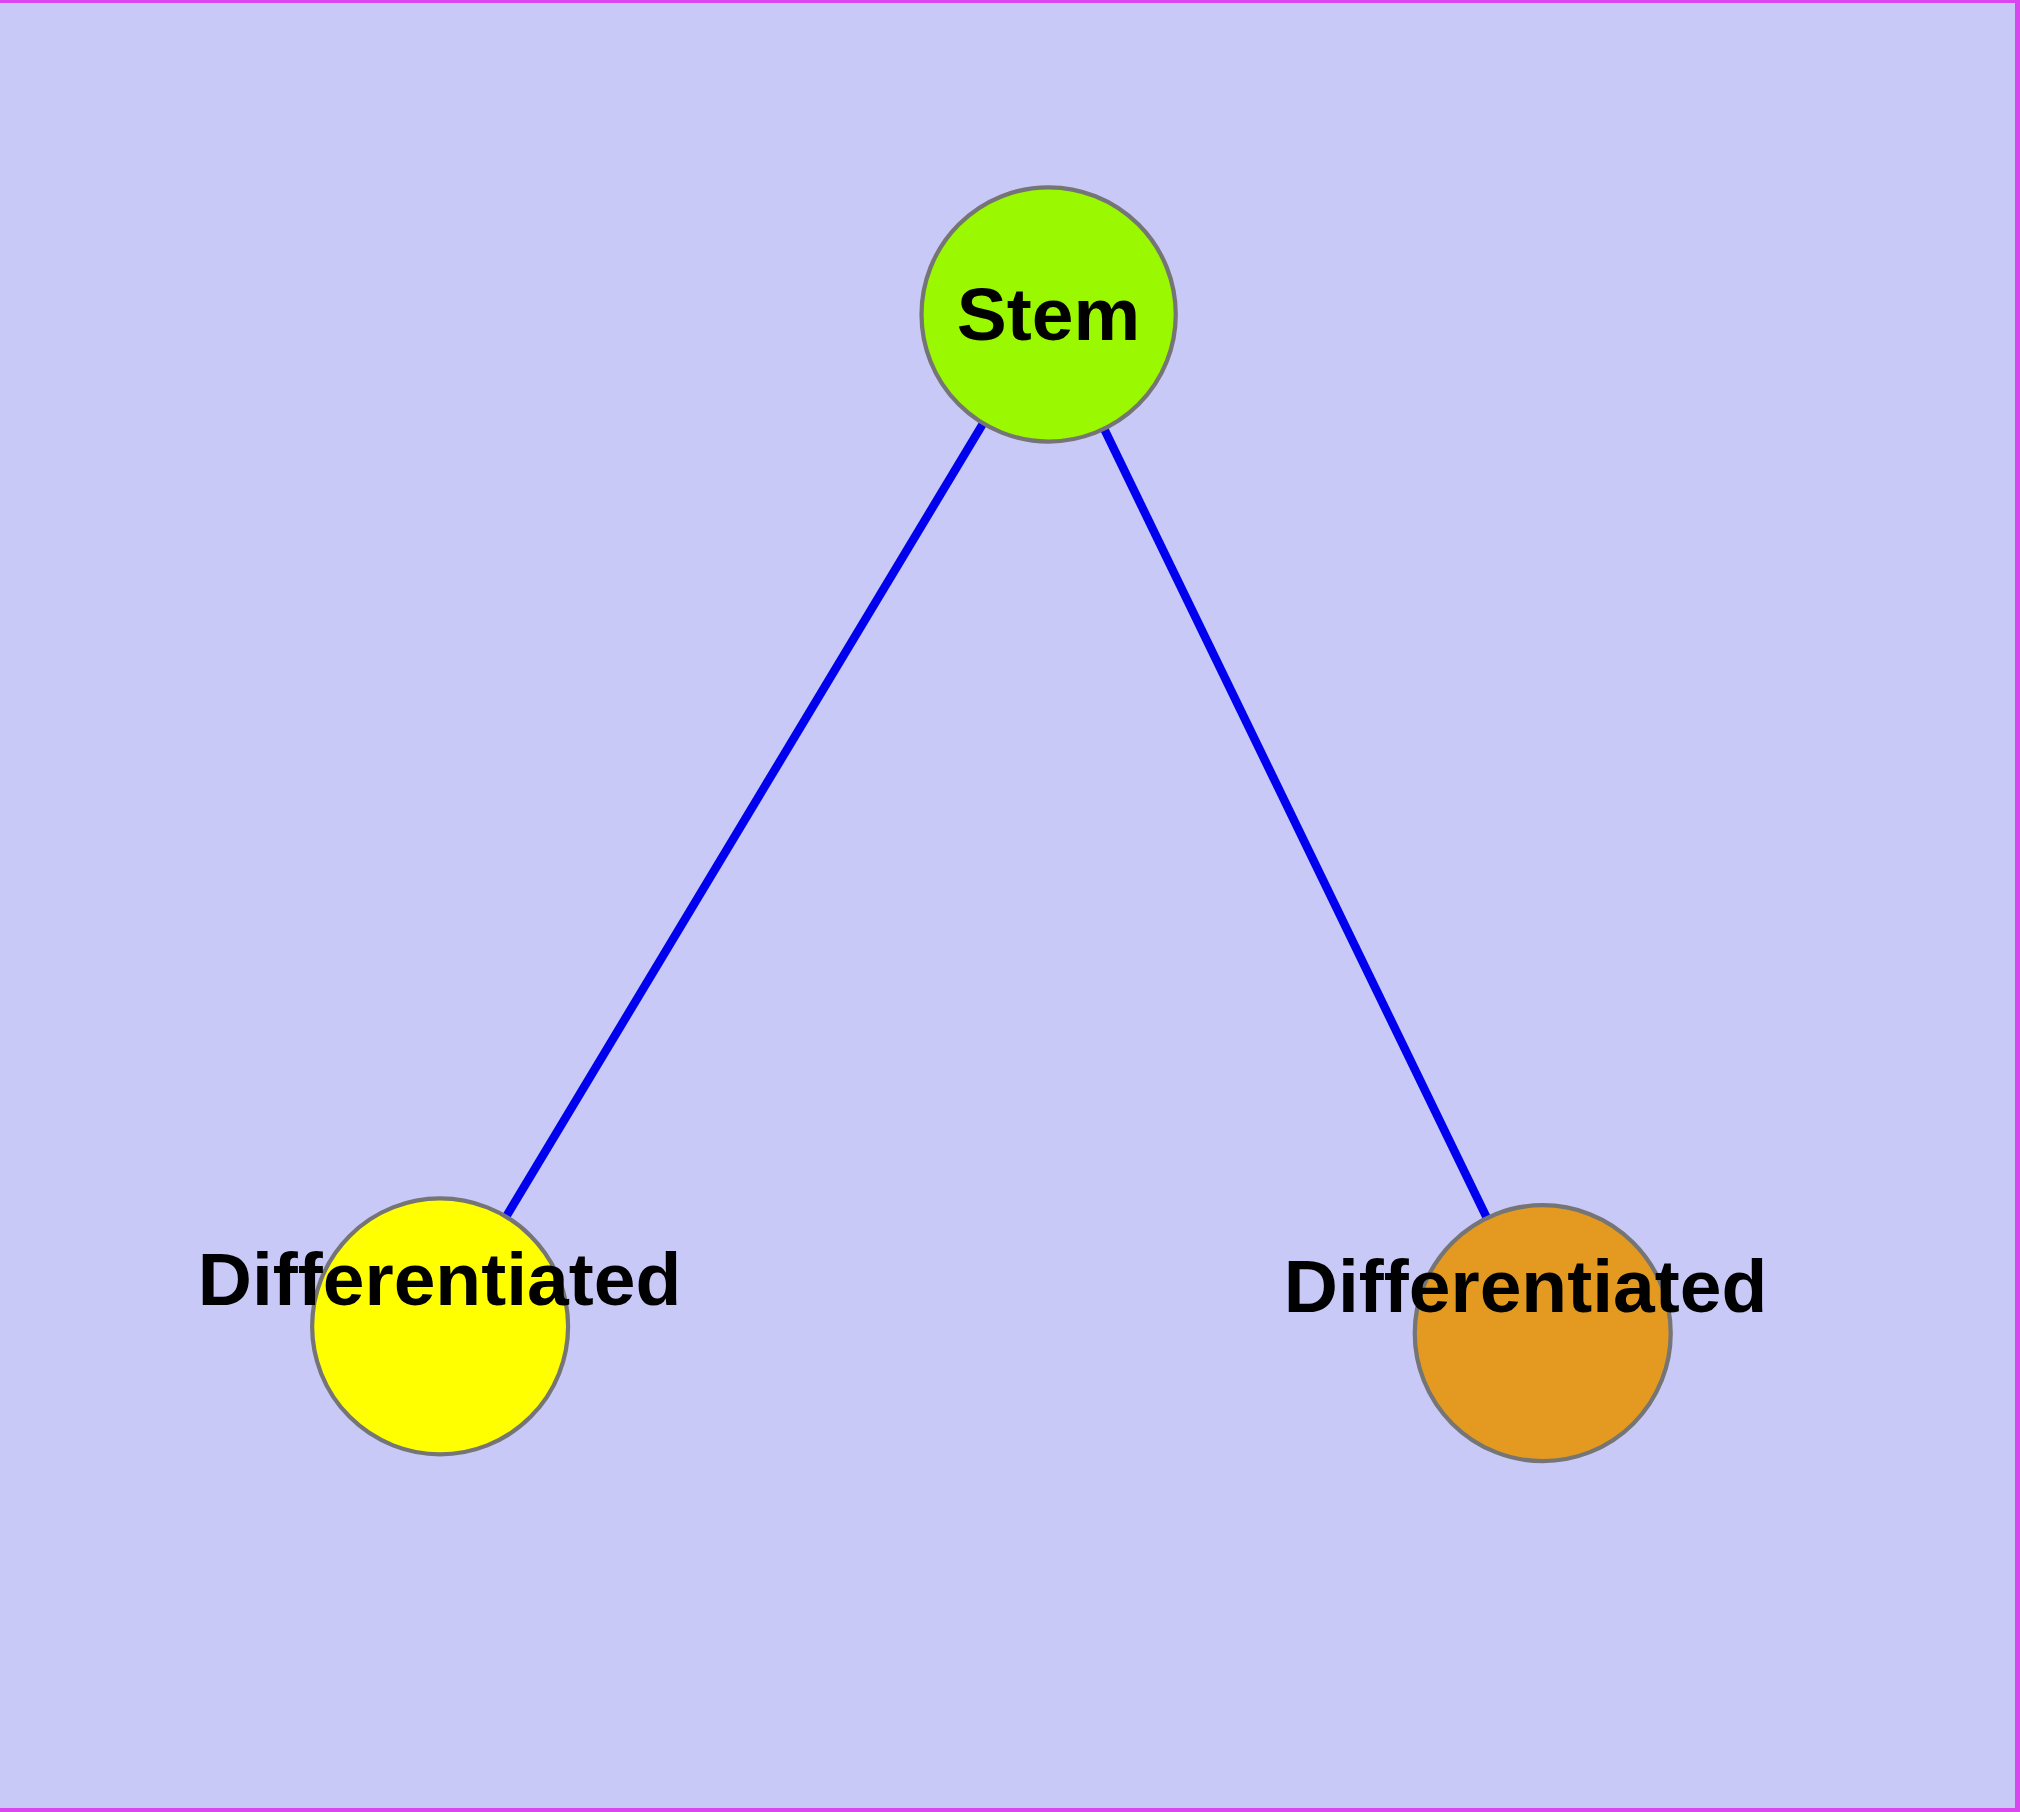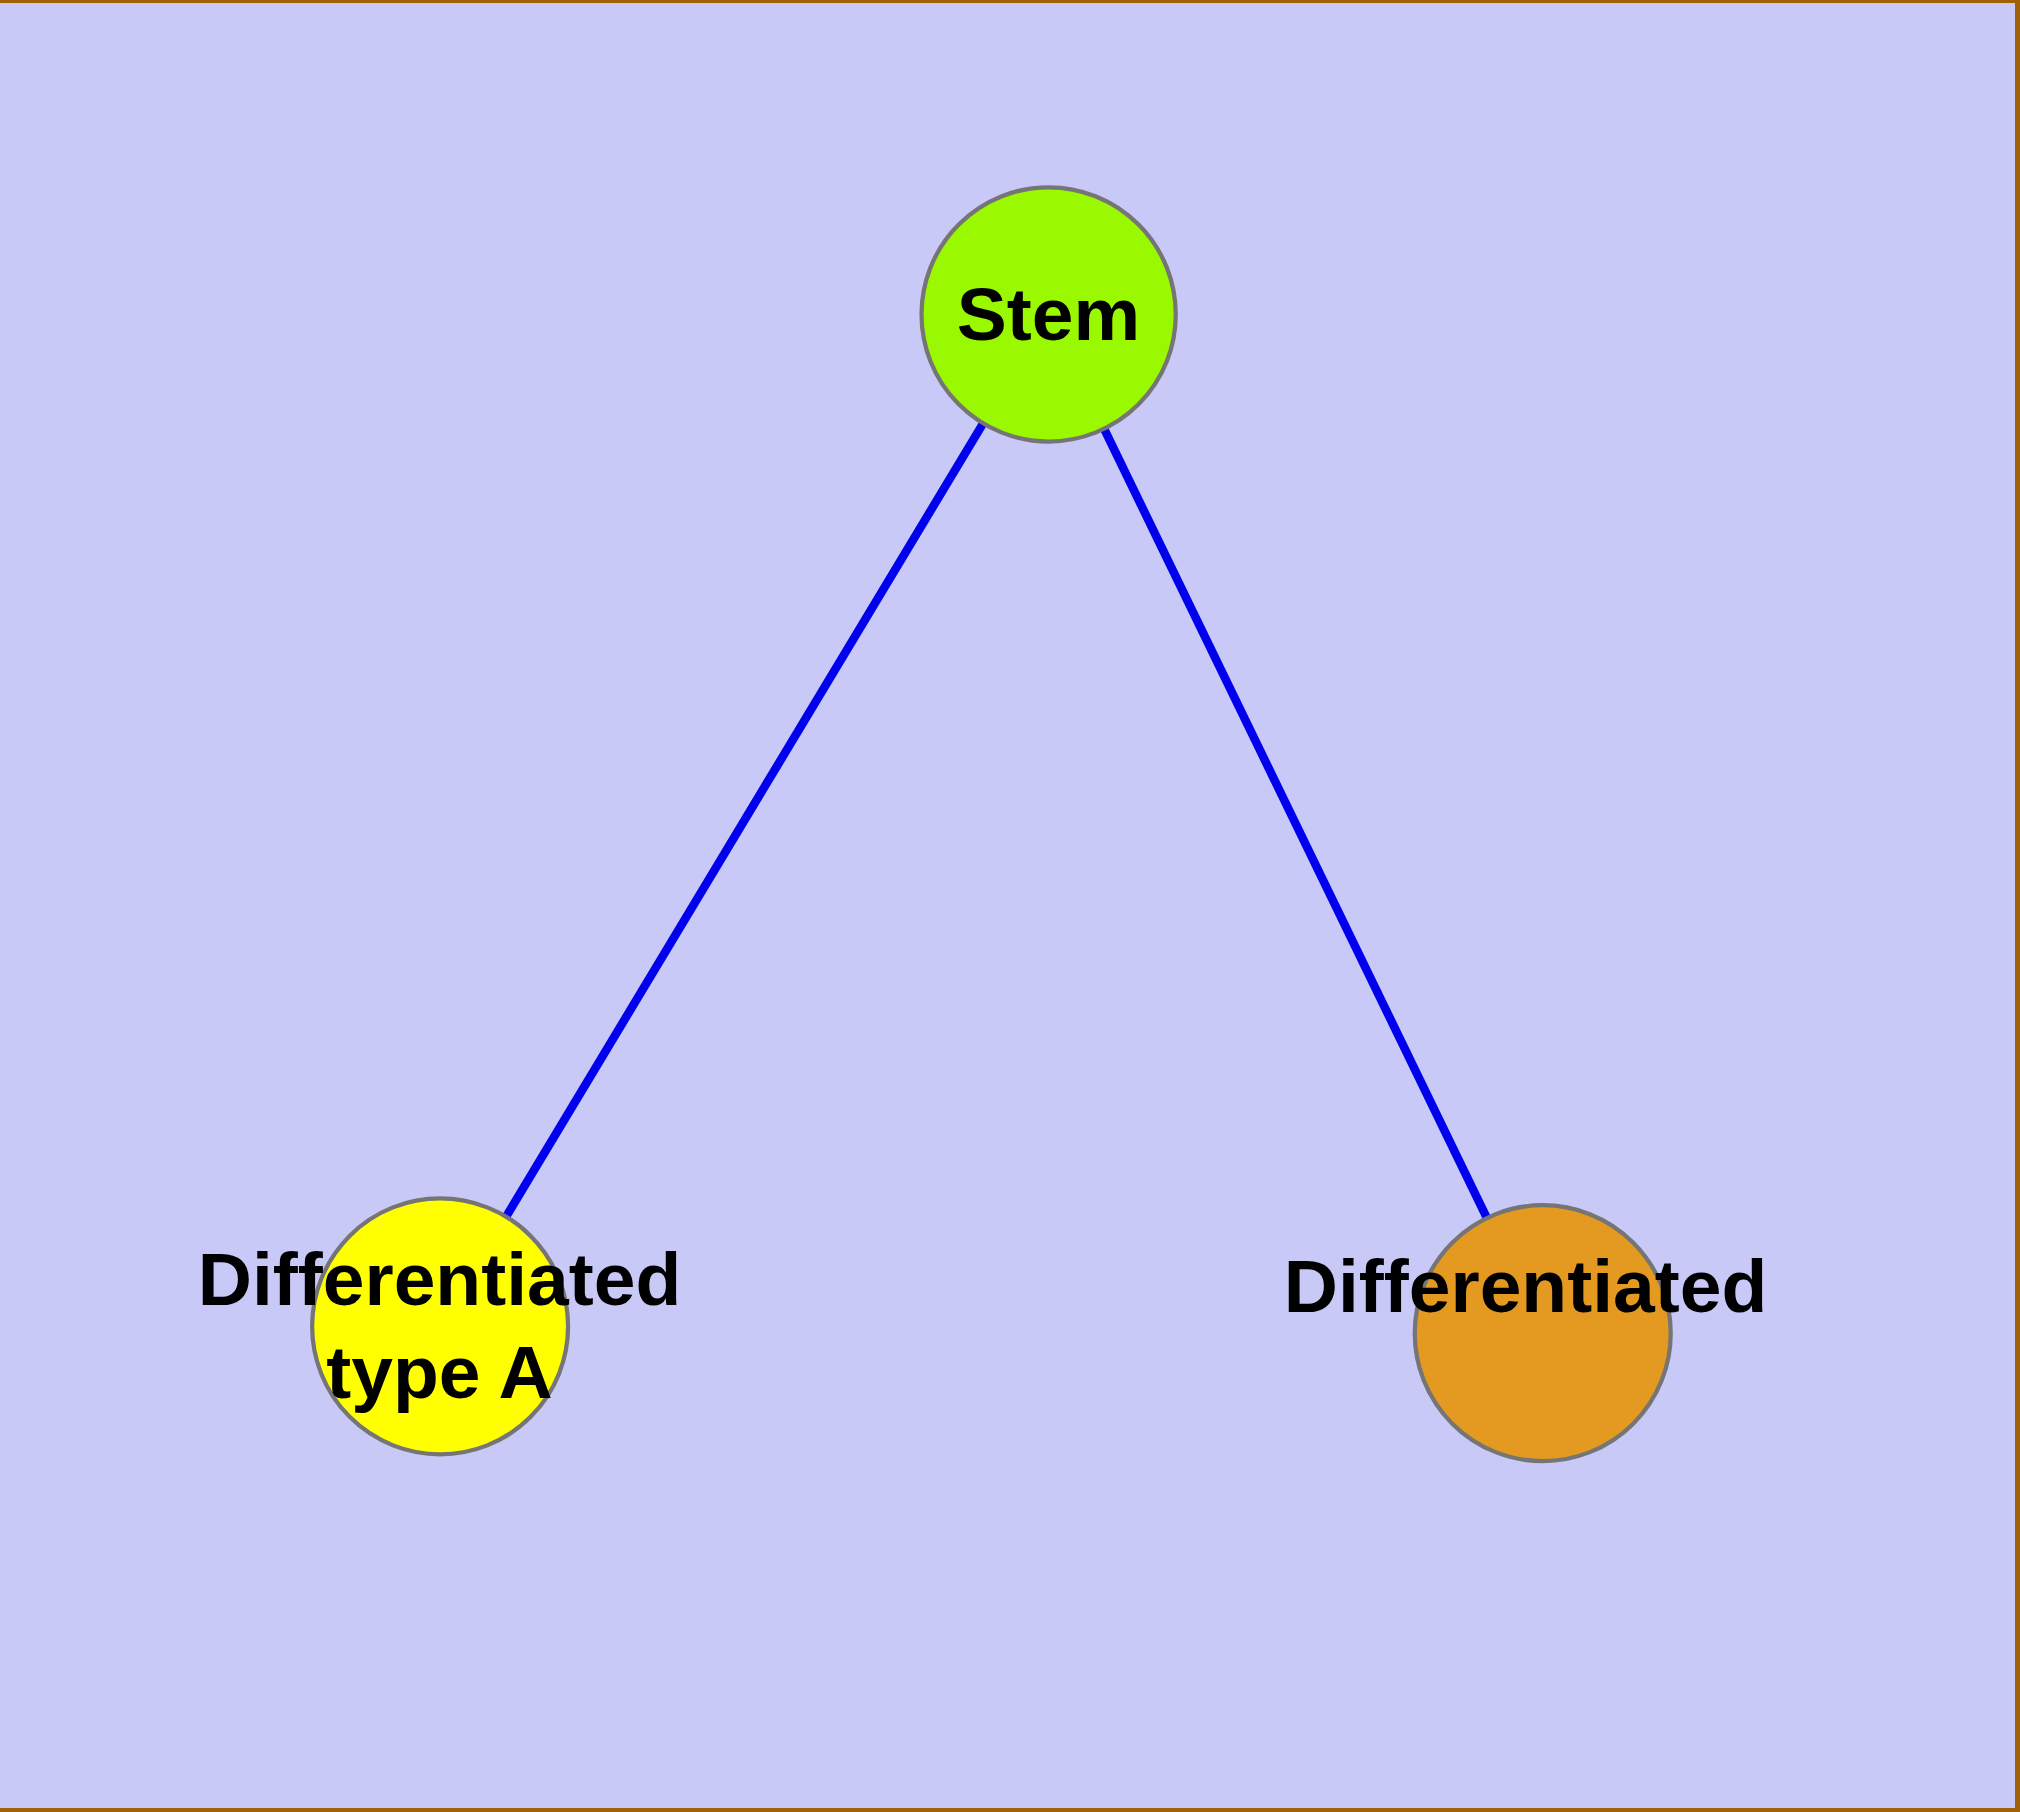--- a/index.html
+++ b/index.html
@@ -35,39 +35,38 @@
     font-size: 75px;
     line-height: 93px;
     text-align: center;
     white-space: nowrap;
     z-index: 3;
   }
 </style>
 </head>
 <body>
 
-<div class="stage" style="background-color: #a16207;">
+<div class="stage" style="background-color: #d946ef;">
 
   <div class="paper" style="background-color: rgb(201, 201, 248);"></div>
 
   <svg class="graph-svg" width="2021" height="1812" viewBox="0 0 2384 2138">
 
     <line x1="1237" y1="371" x2="519" y2="1565" stroke-width="10" stroke="#0000ee"></line>
     <line x1="1237" y1="371" x2="1820" y2="1573" stroke-width="10" stroke="#0000ee"></line>
 
     <circle cx="1237" cy="371" r="150" stroke-width="5" fill="#9af800" stroke="#757575"></circle>
     <circle cx="519" cy="1565" r="151" stroke-width="5" fill="#ffff00" stroke="#757575"></circle>
     <circle cx="1820" cy="1573" r="151" stroke-width="5" fill="#e49a21" stroke="#757575"></circle>
   </svg>
 
   <div class="node-label" style="left: 794px; top: 268px; width: 509px;">Stem</div>
 
   <div class="node-label" style="left: 58px; top: 1233px; width: 763px;">
     <div>Differentiated</div>
-    <div>type A</div>
   </div>
 
   <div class="node-label" style="left: 1144px; top: 1240px; width: 763px;">
     <div>Differentiated</div>
   </div>
 
 </div>
 
 
 </body></html>

